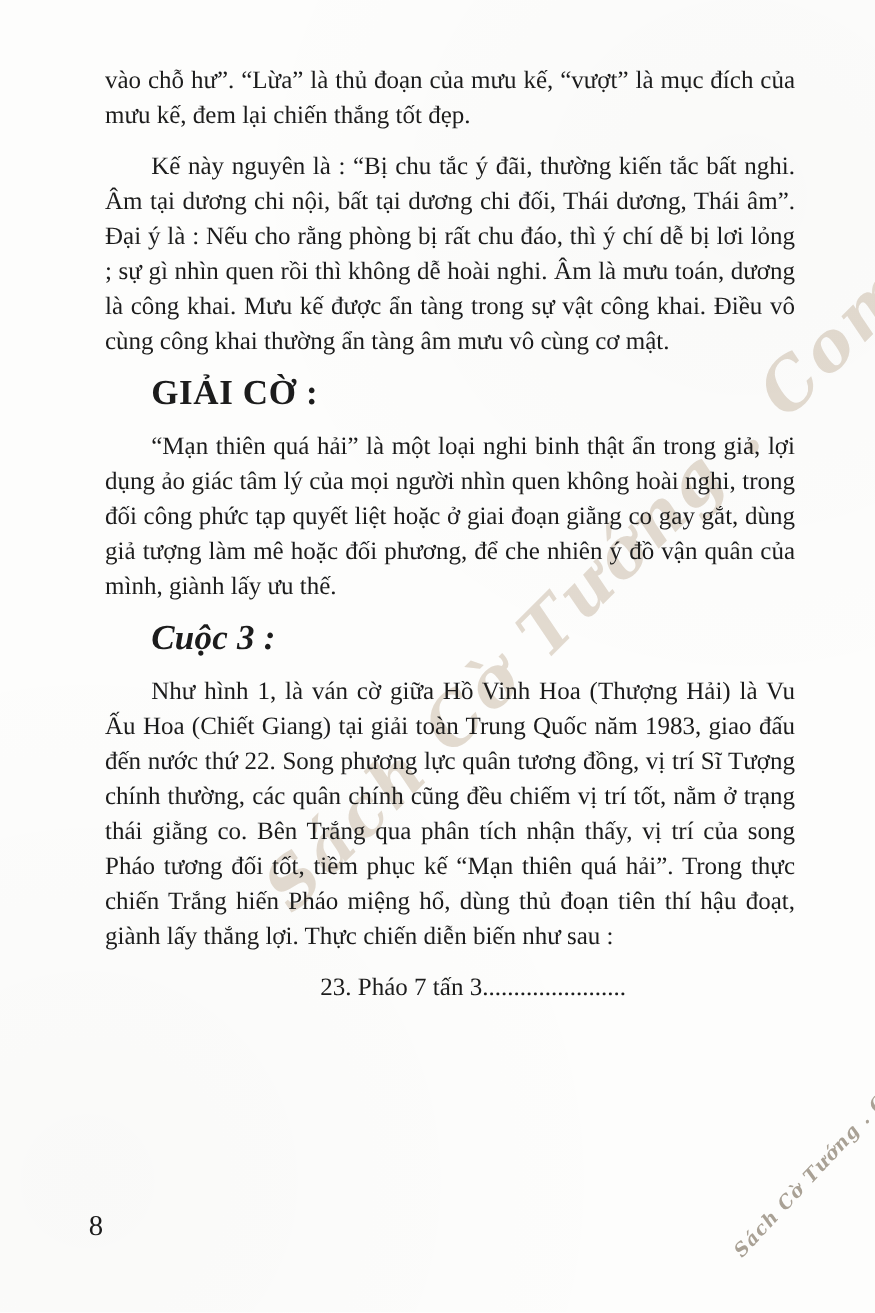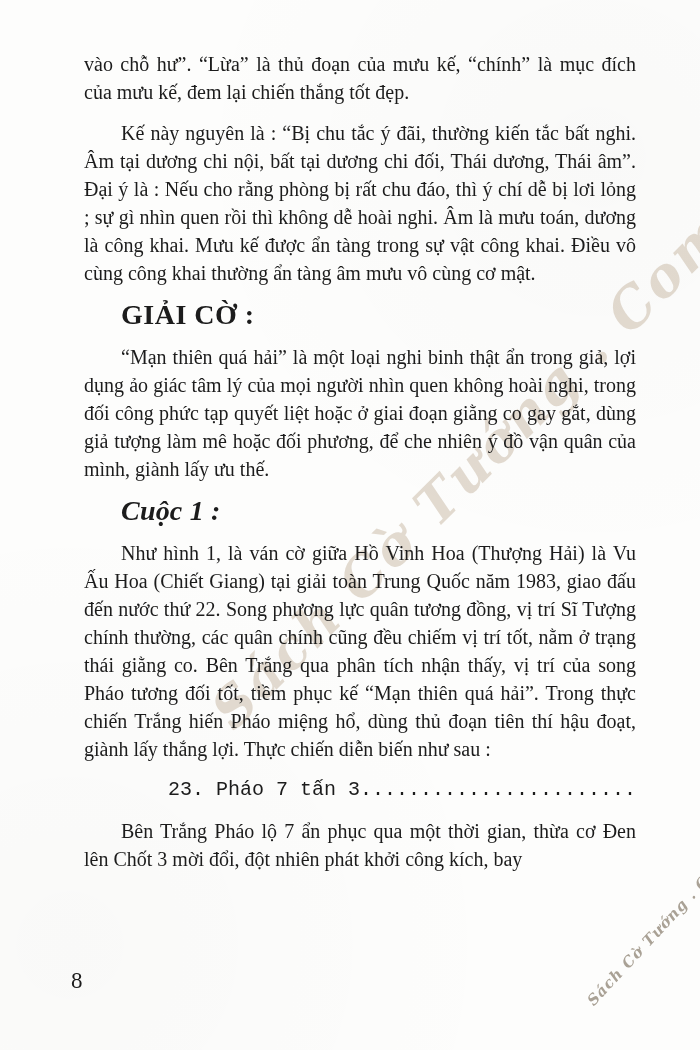--- a/index.html
+++ b/index.html
@@ -81,22 +81,21 @@
     letter-spacing: 0.5px;
   }
   .heading.italic {
     font-style: italic;
     letter-spacing: 0.2px;
   }
 
   .move-line {
     margin: 0 0 13px 0;
     text-indent: 37px;
-    text-align: right;
-    font-family: Liberation Mono, monospace;
+    text-align: center;
   }
 
   .page-number {
     position: absolute;
     left: 71px;
     top: 968px;
     font-size: 23px;
     color: #1c1c1c;
     z-index: 2;
   }
@@ -105,33 +104,32 @@
 <body>
 
 <div class="page">
 
   <div class="watermark wm-center">Sách Cờ Tướng . Com</div>
 
   <div class="watermark wm-small">Sách Cờ Tướng . Com</div>
 
   <div class="text-block">
 
-    <p class="no-indent">vào chỗ hư”. “Lừa” là thủ đoạn của mưu kế, “chính” là mục đích của mưu kế, đem lại chiến thắng tốt đẹp.</p>
+    <p class="no-indent">vào chỗ hư”. “Lừa” là thủ đoạn của mưu kế, “vượt” là mục đích của mưu kế, đem lại chiến thắng tốt đẹp.</p>
 
     <p>Kế này nguyên là : “Bị chu tắc ý đãi, thường kiến tắc bất nghi. Âm tại dương chi nội, bất tại dương chi đối, Thái dương, Thái âm”. Đại ý là : Nếu cho rằng phòng bị rất chu đáo, thì ý chí dễ bị lơi lỏng ; sự gì nhìn quen rồi thì không dễ hoài nghi. Âm là mưu toán, dương là công khai. Mưu kế được ẩn tàng trong sự vật công khai. Điều vô cùng công khai thường ẩn tàng âm mưu vô cùng cơ mật.</p>
 
     <div class="heading">GIẢI CỜ :</div>
 
     <p>“Mạn thiên quá hải” là một loại nghi binh thật ẩn trong giả, lợi dụng ảo giác tâm lý của mọi người nhìn quen không hoài nghi, trong đối công phức tạp quyết liệt hoặc ở giai đoạn giằng co gay gắt, dùng giả tượng làm mê hoặc đối phương, để che nhiên ý đồ vận quân của mình, giành lấy ưu thế.</p>
 
-    <div class="heading italic">Cuộc 1 :</div>
+    <div class="heading italic">Cuộc 3 :</div>
 
     <p>Như hình 1, là ván cờ giữa Hồ Vinh Hoa (Thượng Hải) là Vu Ấu Hoa (Chiết Giang) tại giải toàn Trung Quốc năm 1983, giao đấu đến nước thứ 22. Song phương lực quân tương đồng, vị trí Sĩ Tượng chính thường, các quân chính cũng đều chiếm vị trí tốt, nằm ở trạng thái giằng co. Bên Trắng qua phân tích nhận thấy, vị trí của song Pháo tương đối tốt, tiềm phục kế “Mạn thiên quá hải”. Trong thực chiến Trắng hiến Pháo miệng hổ, dùng thủ đoạn tiên thí hậu đoạt, giành lấy thắng lợi. Thực chiến diễn biến như sau :</p>
 
     <p class="move-line">23. Pháo 7 tấn 3.......................</p>
 
-    <p>Bên Trắng Pháo lộ 7 ẩn phục qua một thời gian, thừa cơ Đen lên Chốt 3 mời đổi, đột nhiên phát khởi công kích, bay</p>
 
   </div>
 
   <div class="page-number">8</div>
 
 </div>
 
 </body></html>

